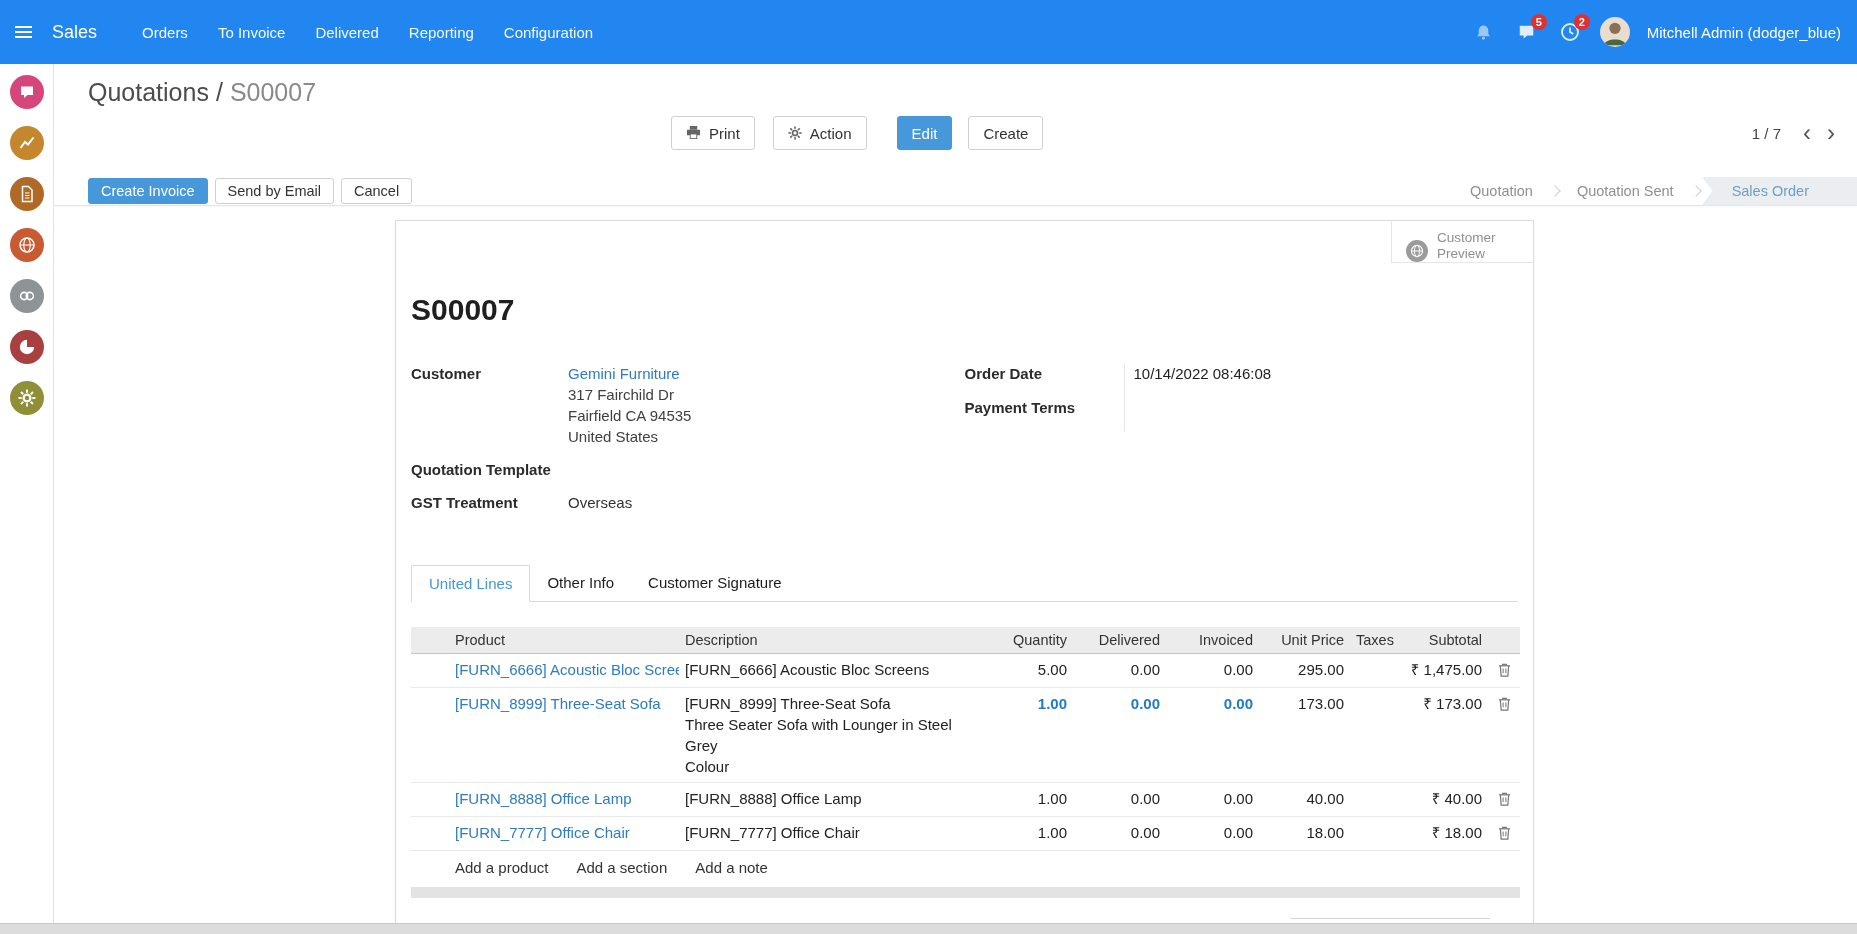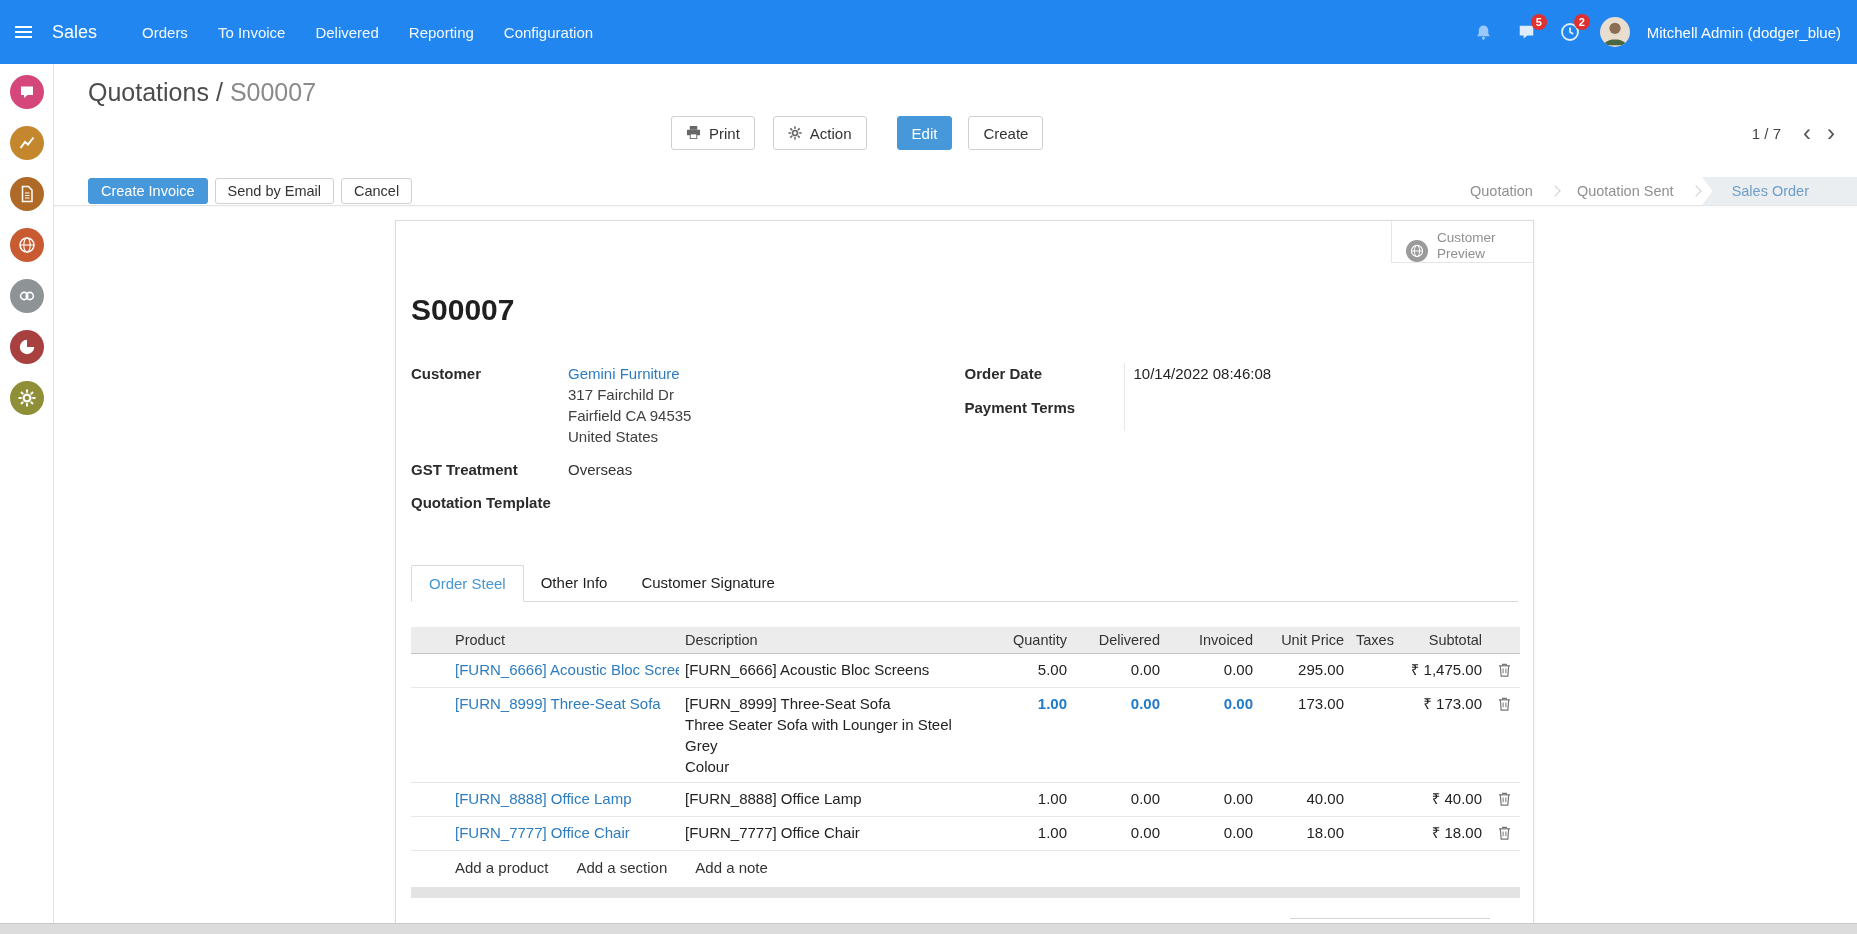--- a/index.html
+++ b/index.html
@@ -289,43 +289,43 @@
       <div class="fcol">
         <div class="frow">
           <div class="flabel">Customer</div>
           <div>
             <div class="fvalue link">Gemini Furniture</div>
             <div class="address">317 Fairchild Dr
 Fairfield CA 94535
 United States</div>
           </div>
         </div>
+        <div class="frow">
+          <div class="flabel">Quotation Template</div>
+          <div class="fvalue"></div>
+        </div>
         <div class="frow" style="margin-top:2px">
           <div class="flabel">GST Treatment</div>
           <div class="fvalue">Overseas</div>
-        </div>
-        <div class="frow">
-          <div class="flabel">Quotation Template</div>
-          <div class="fvalue"></div>
         </div>
       </div>
       <div class="fcol fcol-right">
         <div class="frow">
           <div class="flabel">Order Date</div>
           <div class="fvalue-cell">10/14/2022 08:46:08</div>
         </div>
         <div class="frow">
           <div class="flabel">Payment Terms</div>
           <div class="fvalue-cell"></div>
         </div>
       </div>
     </div>
 
     <div class="tabs">
-      <div class="tab active">Order Steel</div>
+      <div class="tab active">United Lines</div>
       <div class="tab">Other Info</div>
       <div class="tab">Customer Signature</div>
     </div>
 
     <div class="olines">
       <table>
         <colgroup>
           <col style="width:38px">
             <col style="width:230px">
             <col style="width:314px">

